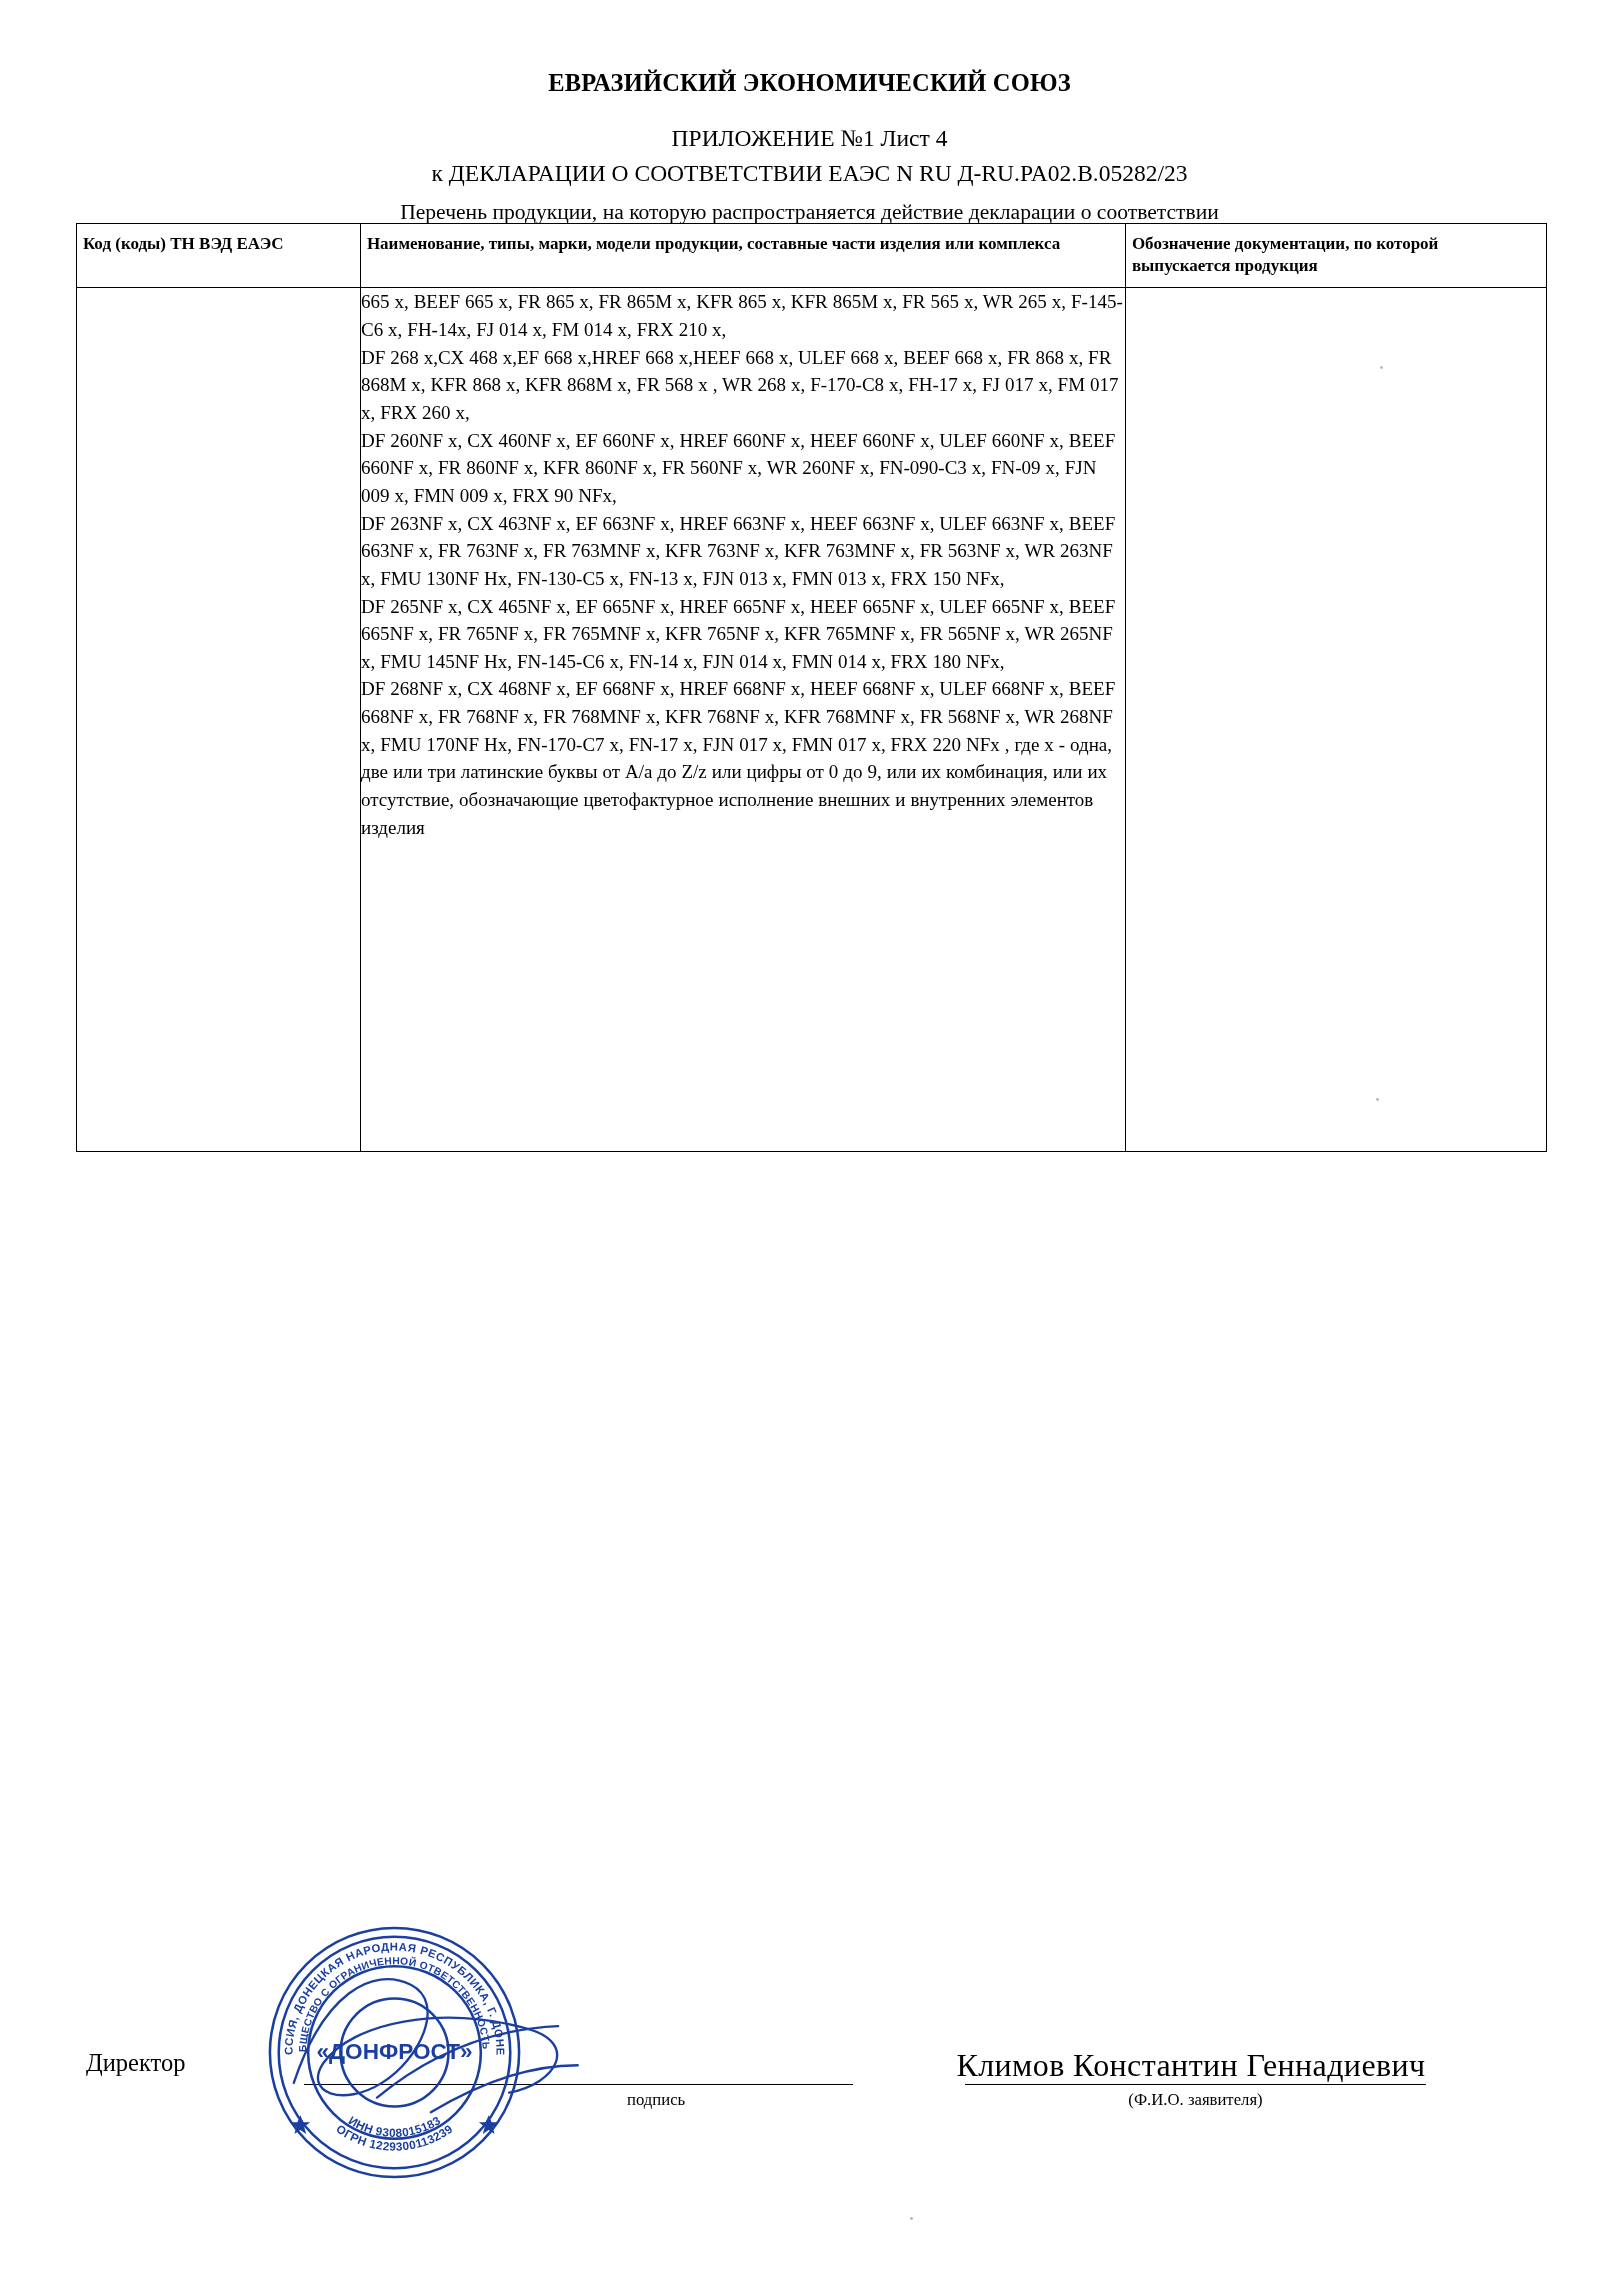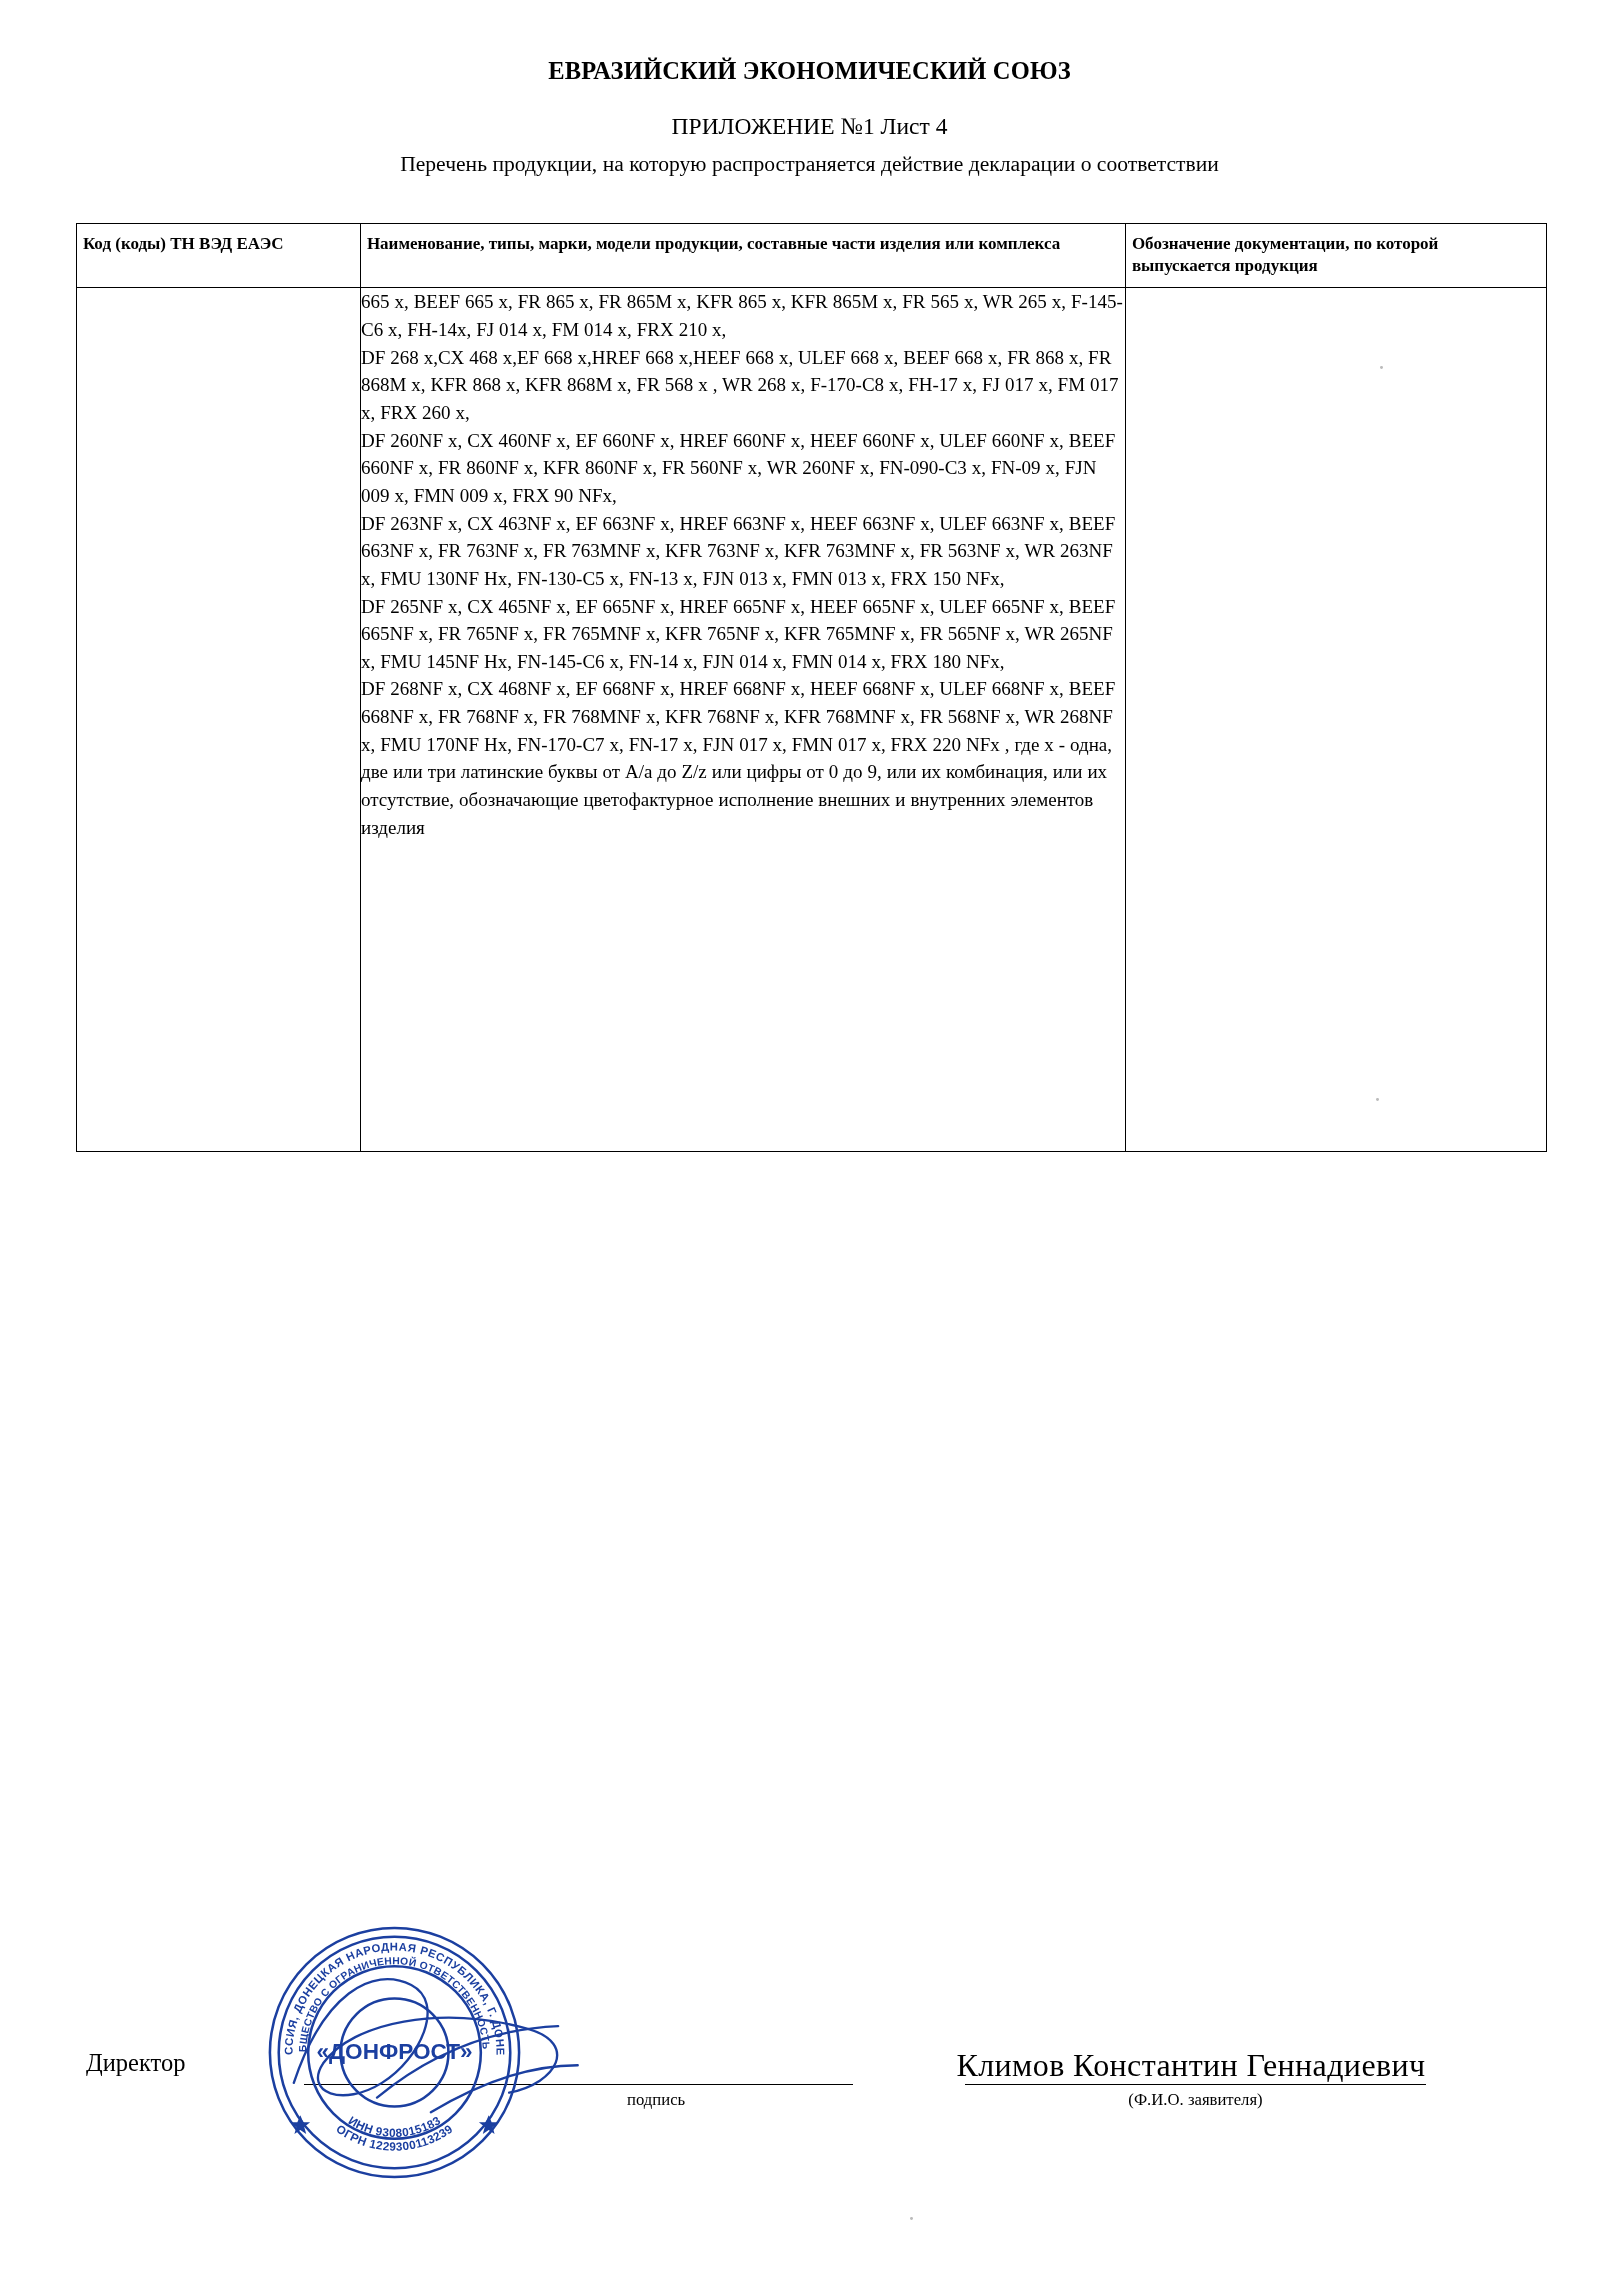--- a/index.html
+++ b/index.html
@@ -11,21 +11,21 @@
     width: 1619px;
     height: 2292px;
     position: relative;
     font-family: "Liberation Serif", serif;
     color: #000000;
     overflow: hidden;
   }
   .page {
     position: absolute;
     inset: 0;
-    padding: 4px;
+    padding: 16px;
   }
   .header {
     text-align: center;
     margin-top: 51px;
   }
   .header .title-main {
     font-size: 24.5px;
     font-weight: bold;
     letter-spacing: 0.2px;
     line-height: 1.3;
@@ -160,20 +160,21 @@
   }
 </style>
 </head>
 <body>
 
 <div class="page">
 
   <div class="header">
     <div class="title-main">ЕВРАЗИЙСКИЙ ЭКОНОМИЧЕСКИЙ СОЮЗ</div>
     <div class="title-sub">ПРИЛОЖЕНИЕ №1 Лист 4</div>
+    <div class="title-sub2">к ДЕКЛАРАЦИИ О СООТВЕТСТВИИ ЕАЭС N RU Д-RU.PA02.B.05282/23</div>
     <div class="title-sub3">Перечень продукции, на которую распространяется действие декларации о соответствии</div>
   </div>
 
   <table class="main-table">
     <colgroup>
       <col class="col-code">
       <col class="col-name">
       <col class="col-doc">
     </colgroup>
     <thead>

